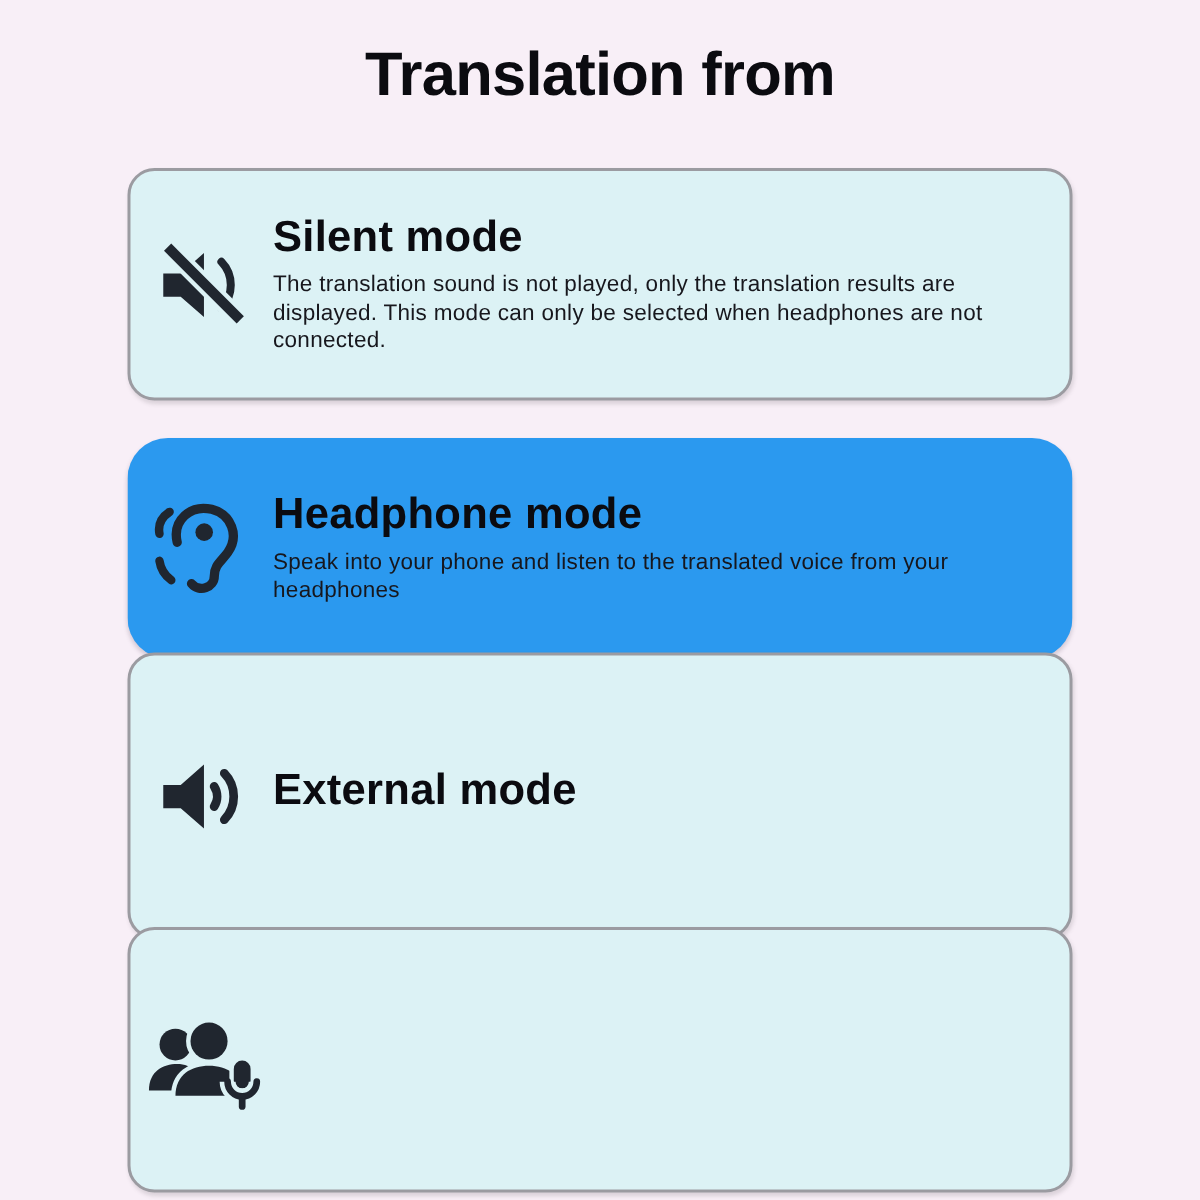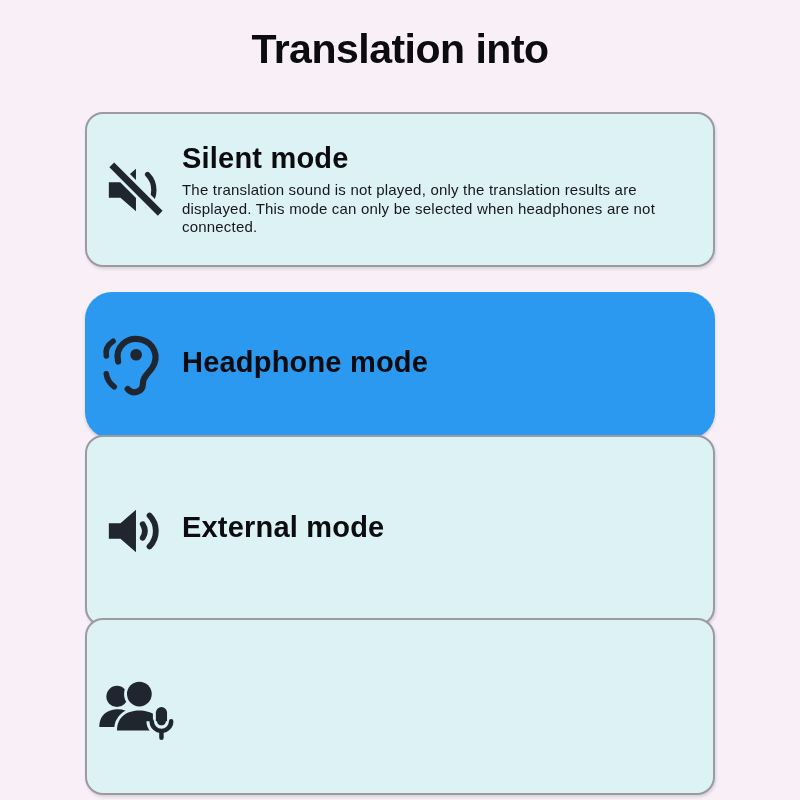--- a/index.html
+++ b/index.html
@@ -80,21 +80,21 @@
   .outlined{
     fill:currentColor;
     stroke:var(--card-bg);
     stroke-width:5;
     paint-order:stroke;
   }
 </style>
 </head>
 <body>
 
-<h1 class="page-title">Translation into</h1>
+<h1 class="page-title">Translation from</h1>
 
 <section class="card card-silent">
   <div class="icon-box">
     <svg width="62" height="62" viewBox="0 0 64 64" aria-hidden="true">
       <path class="fillshape" d="M5 24 h12 l16 -14 v44 l-16 -14 H5 z"></path>
       <path class="stroke" d="M45 16 A23 23 0 0 1 45 48" stroke-width="5.5" stroke-linecap="round"></path>
       <line class="bgline" x1="9" y1="7" x2="57" y2="55" stroke-width="13"></line>
       <line class="stroke" x1="8" y1="6" x2="58" y2="56" stroke-width="7" stroke-linecap="butt"></line>
     </svg>
   </div>
@@ -108,20 +108,21 @@
   <div class="icon-box">
     <svg width="72" height="72" viewBox="0 0 64 64" aria-hidden="true">
       <path class="stroke" d="M17 28 C14 15 25 5.5 37.5 8.5 C49 11.5 54 24 47 34 C43 39.5 39 41.5 39 48 C39 55 30 58 25.5 52.5" stroke-width="5.5" stroke-linecap="round"></path>
       <circle class="fillshape" cx="33" cy="22" r="5.2"></circle>
       <path class="stroke" d="M12.5 10 Q5 15 6.5 23" stroke-width="5" stroke-linecap="round"></path>
       <path class="stroke" d="M6.5 39 Q7.5 46 13.5 50.5" stroke-width="5" stroke-linecap="round"></path>
     </svg>
   </div>
   <div class="content">
     <h2 class="card-title">Headphone mode</h2>
+    <p class="card-desc">Speak into your phone and listen to the translated voice from your headphones</p>
   </div>
 </section>
 
 <section class="card card-external">
   <div class="icon-box">
     <svg width="62" height="62" viewBox="0 0 64 64" aria-hidden="true">
       <path class="fillshape" d="M5 24 h12 l16 -14 v44 l-16 -14 H5 z"></path>
       <path class="stroke" d="M40 25 A13 13 0 0 1 40 39" stroke-width="6" stroke-linecap="round"></path>
       <path class="stroke" d="M47 16 A23 23 0 0 1 47 48" stroke-width="6" stroke-linecap="round"></path>
     </svg>

